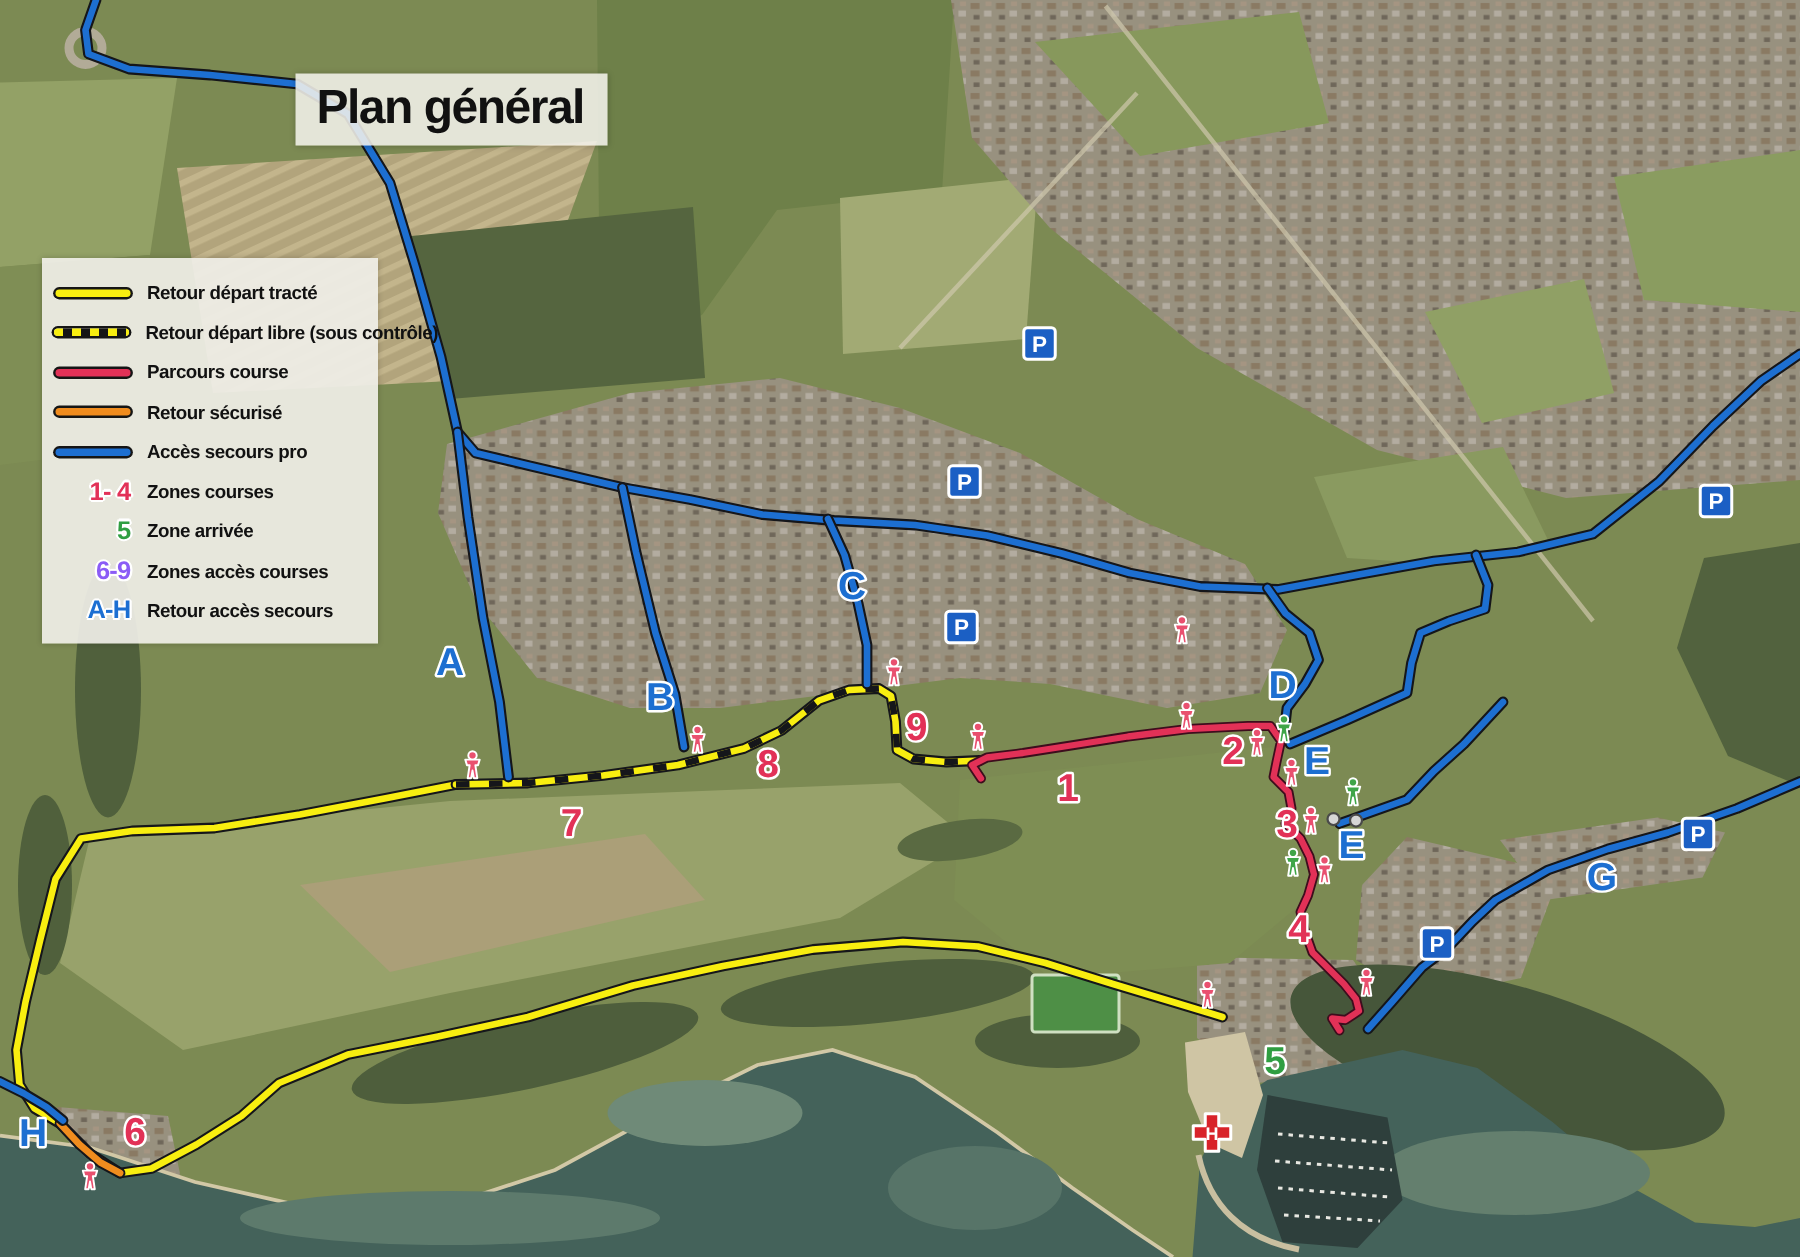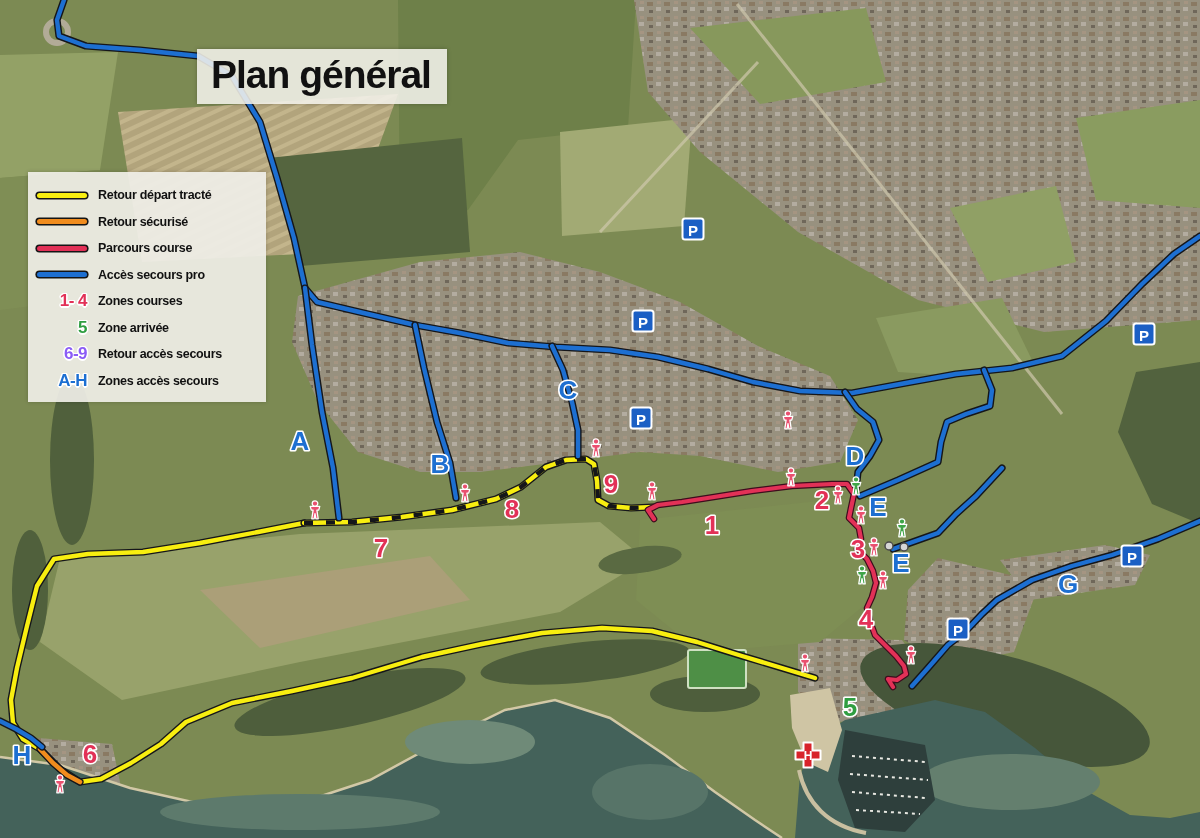--- a/index.html
+++ b/index.html
@@ -1,23 +1,23 @@
 <!DOCTYPE html>
 <html><head>
 <meta charset="utf-8">
 <style>
   html,body{margin:0;padding:0;background:#222;}
   .map-canvas{position:relative;width:1200px;height:838px;overflow:hidden;
     font-family:"Liberation Sans","DejaVu Sans",sans-serif;background:#7c8a53;}
   .map-canvas svg{position:absolute;left:0;top:0;}
   .title-box{position:absolute;left:197px;top:49px;background:rgba(242,241,235,0.88);
     padding:4px 16px 7px 14px;box-shadow:0 0 4px rgba(0,0,0,.25);}
-  .title-box h1{margin:0;font-size:39px;font-weight:bold;color:#111;letter-spacing:-1px;}
+  .title-box h1{margin:0;font-size:32px;font-weight:bold;color:#111;letter-spacing:-1px;}
   .legend-box{position:absolute;left:28px;top:172px;width:216px;background:rgba(240,239,232,0.92);
-    padding:10px 14px 8px 8px;box-shadow:0 0 4px rgba(0,0,0,.2);}
+    padding:10px 0 8px 8px;box-shadow:0 0 4px rgba(0,0,0,.2);}
   .legend-row{display:flex;align-items:center;height:26.5px;}
   .legend-key{width:62px;display:flex;justify-content:flex-end;align-items:center;padding-right:11px;box-sizing:border-box;}
   .sw{display:inline-block;width:50px;height:5px;border-radius:3px;box-shadow:0 0 0 1.6px #151515;}
   .sw.yellow{background:#f8ee10;}
   .sw.yellow-dashed{background:repeating-linear-gradient(90deg,#f8ee10 0 6px,#151515 6px 12px);}
   .sw.orange{background:#f08c1e;}
   .sw.red{background:#e23157;}
   .sw.blue{background:#1d6fd1;}
   .sym{font-weight:bold;font-size:17px;letter-spacing:-0.5px;white-space:nowrap;
     text-shadow:-1px -1px 0 #fff,1px -1px 0 #fff,-1px 1px 0 #fff,1px 1px 0 #fff,0 -1.5px 0 #fff,0 1.5px 0 #fff,-1.5px 0 0 #fff,1.5px 0 0 #fff;}
@@ -277,54 +277,60 @@
 
   <div class="legend-box" id="legend">
       <div class="legend-row">
         <span class="legend-key">
           <span class="sw yellow"></span>
         </span>
         <span class="legend-label">Retour départ tracté</span>
       </div>
       <div class="legend-row">
         <span class="legend-key">
+          <span class="sw yellow-dashed"></span>
+        </span>
+        <span class="legend-label">Retour départ libre (sous contrôle)</span>
+      </div>
+      <div class="legend-row">
+        <span class="legend-key">
+          <span class="sw red"></span>
+        </span>
+        <span class="legend-label">Parcours course</span>
+      </div>
+      <div class="legend-row">
+        <span class="legend-key">
           <span class="sw orange"></span>
         </span>
         <span class="legend-label">Retour sécurisé</span>
       </div>
       <div class="legend-row">
         <span class="legend-key">
-          <span class="sw red"></span>
-        </span>
-        <span class="legend-label">Parcours course</span>
-      </div>
-      <div class="legend-row">
-        <span class="legend-key">
           <span class="sw blue"></span>
         </span>
         <span class="legend-label">Accès secours pro</span>
       </div>
       <div class="legend-row">
         <span class="legend-key">
           <span class="sym" style="color: rgb(226, 49, 87);">1- 4</span>
         </span>
         <span class="legend-label">Zones courses</span>
       </div>
       <div class="legend-row">
         <span class="legend-key">
           <span class="sym" style="color: rgb(47, 158, 65);">5</span>
         </span>
         <span class="legend-label">Zone arrivée</span>
       </div>
       <div class="legend-row">
         <span class="legend-key">
           <span class="sym" style="color: #8b5cf6;">6-9</span>
         </span>
+        <span class="legend-label">Zones accès courses</span>
+      </div>
+      <div class="legend-row">
+        <span class="legend-key">
+          <span class="sym" style="color: rgb(28, 111, 210); text-align: right;">A-H</span>
+        </span>
         <span class="legend-label">Retour accès secours</span>
-      </div>
-      <div class="legend-row">
-        <span class="legend-key">
-          <span class="sym" style="color: rgb(28, 111, 210); text-align: right;">A-H</span>
-        </span>
-        <span class="legend-label">Zones accès secours</span>
       </div>
     </div>
 </div>
 
 </body></html>

